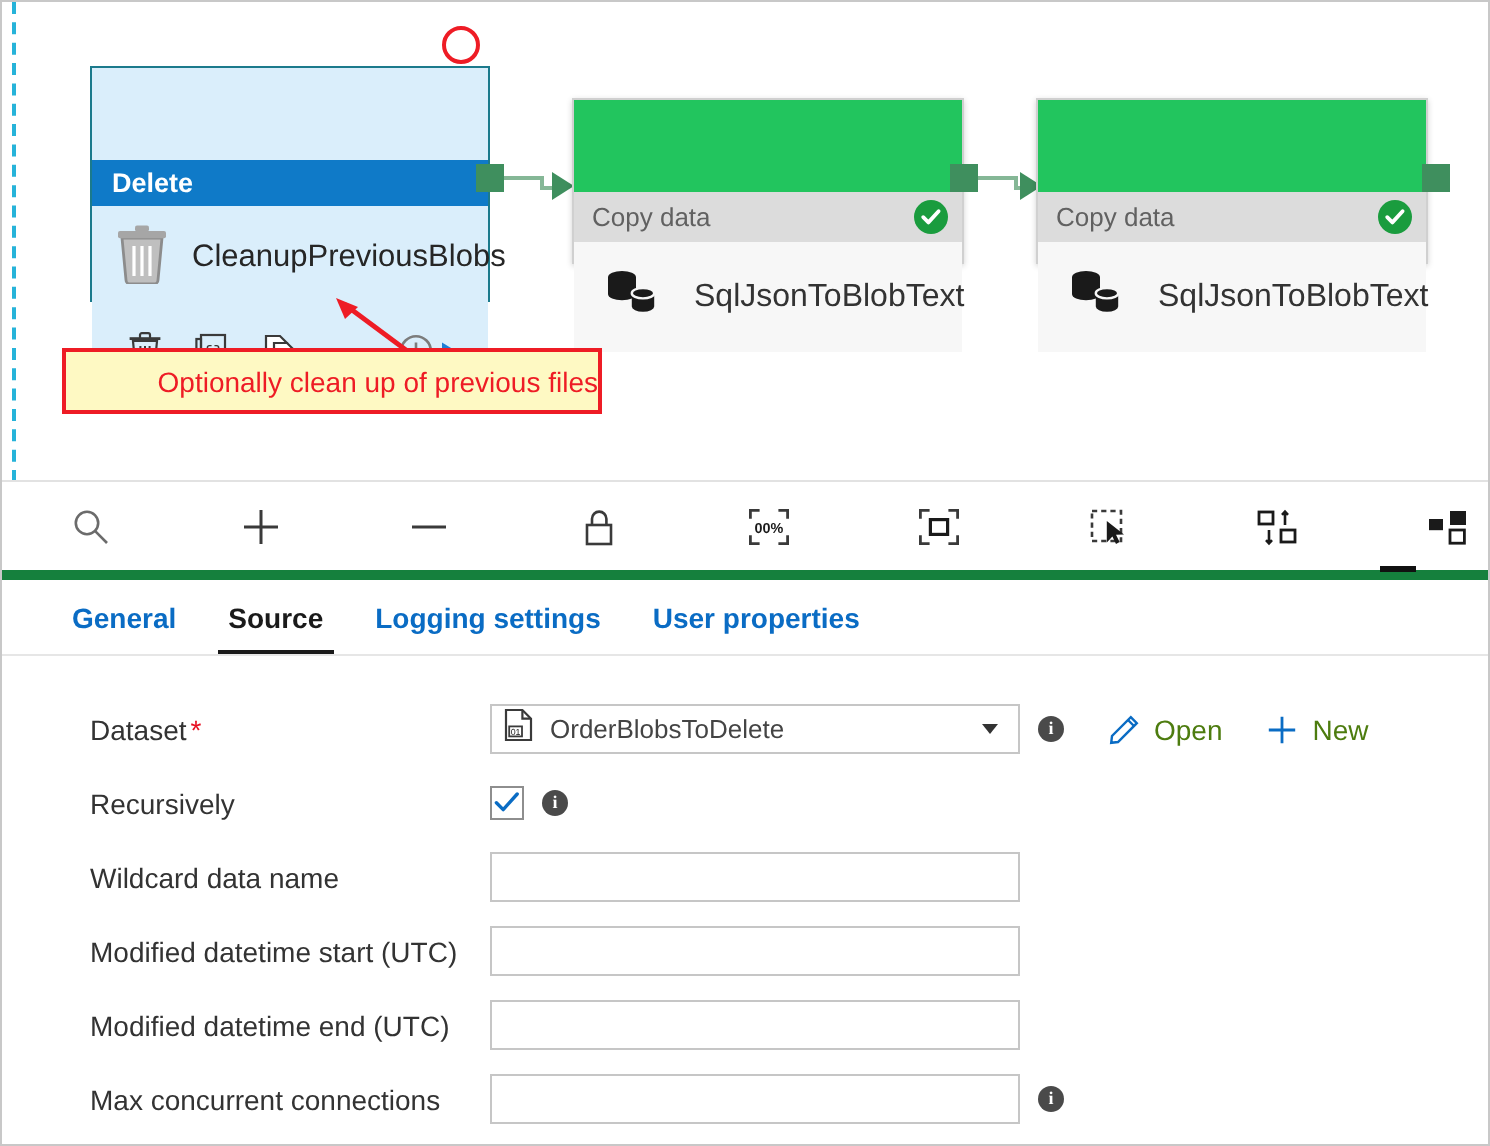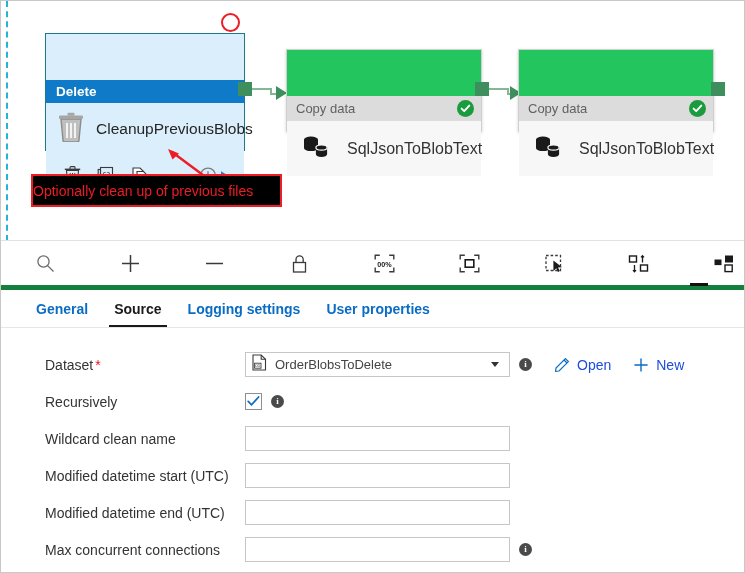--- a/index.html
+++ b/index.html
@@ -152,25 +152,25 @@
     position: absolute;
     left: 220px; top: 12px;
     width: 19px; height: 19px;
     border: 2px solid #ee1c25;
     border-radius: 50%;
     box-sizing: border-box;
   }
   .annot-box {
     position: absolute;
     left: 30px; top: 173px;
-    width: 251px; height: 33px;
+    width: 270px; height: 33px;
     border: 2px solid #ee1c25;
-    background: #000000;
-    box-sizing: border-box;
-    display: flex; align-items: center; justify-content: flex-start;
+    background: #fef9c3;
+    box-sizing: border-box;
+    display: flex; align-items: center; justify-content: flex-end;
     color: #ee1c25;
     font-size: 14px;
   }
   .annot-arrow {
     position: absolute;
     left: 165px; top: 148px;
     width: 42px; height: 30px;
     overflow: visible;
   }
 
@@ -297,21 +297,21 @@
     line-height: 13px;
     text-align: center;
     margin-left: 9px;
     font-family: "Liberation Serif", serif;
     flex: none;
     cursor: default;
   }
 
   .link-btn {
     display: flex; align-items: flex-start;
-    color: #1d4ed8;
+    color: #4d7c0f;
     font-size: 14px;
     margin-left: 22px;
     cursor: pointer;
     white-space: nowrap;
   }
   .link-btn .lk-ico { margin-right: 7px; display: flex; }
 
   .checkbox {
     width: 17px; height: 17px;
     border: 1px solid #8e8e8e;
@@ -580,21 +580,21 @@
         <div class="form-label">Recursively</div>
         <span class="checkbox">
           <svg width="13" height="11" viewBox="0 0 13 11">
             <path d="M1.2 5.4 L4.6 8.8 L11.6 1" fill="none" stroke="#0a6cc4" stroke-width="1.7" stroke-linecap="round" stroke-linejoin="round"></path>
           </svg>
         </span>
         <span class="info-icon">i</span>
       </div>
 
       <div class="form-row">
-        <div class="form-label">Wildcard clean name</div>
+        <div class="form-label">Wildcard data name</div>
         <input class="txt-input" type="text" value="" style="">
       </div>
 
       <div class="form-row">
         <div class="form-label">Modified datetime start (UTC)</div>
         <input class="txt-input" type="text" value="" style="">
       </div>
 
       <div class="form-row">
         <div class="form-label">Modified datetime end (UTC)</div>

